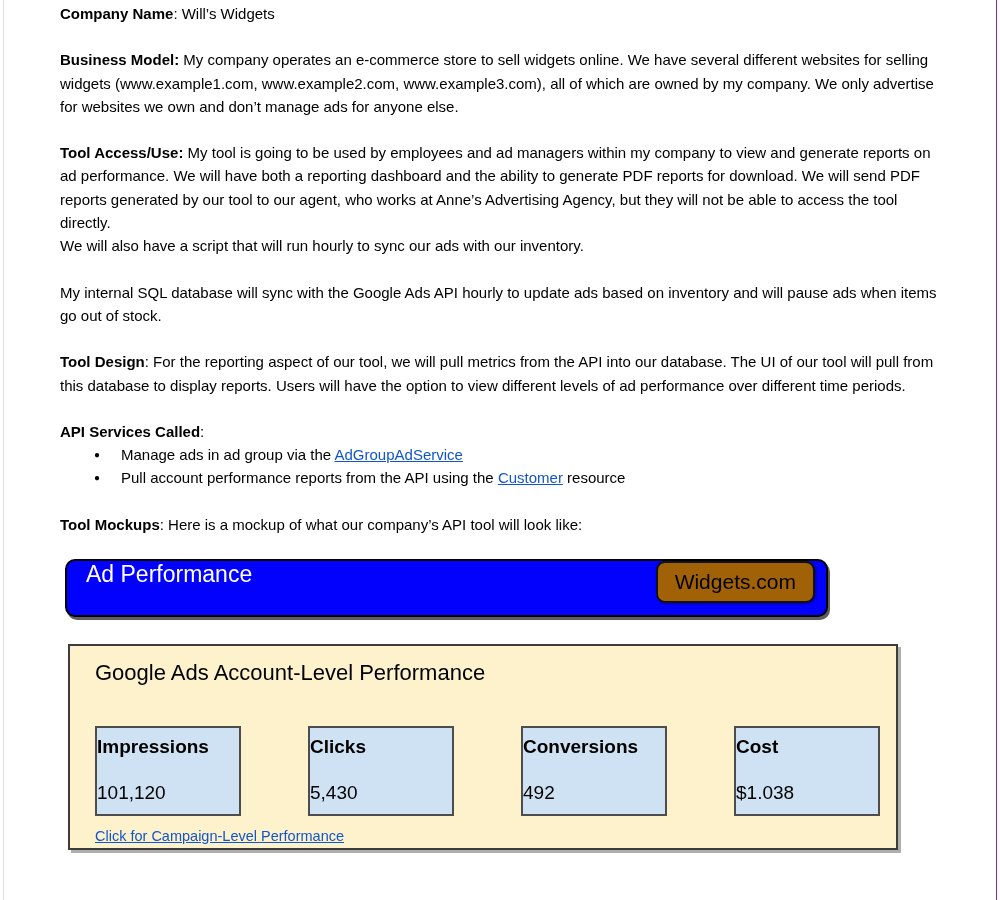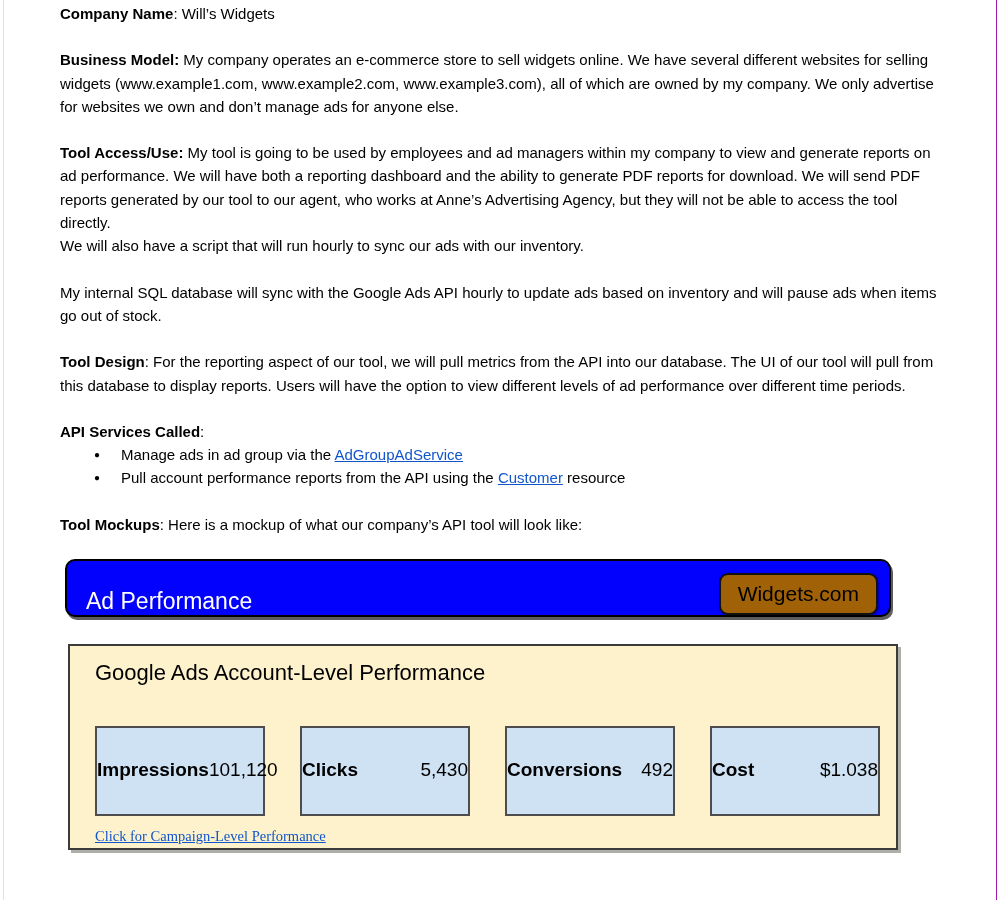--- a/index.html
+++ b/index.html
@@ -29,26 +29,26 @@
   .doc li { position: relative; padding-left: 28px; }
   .doc li::before {
     content: "\25CF";
     position: absolute; left: 1px; top: 0px;
     font-size: 10px;
   }
   a.doclink { color: #1155cc; text-decoration: underline; cursor: pointer; }
   
   .mock-header {
     margin: 22px 0 27px 5px;
-    width: 826px; height: 58px;
+    width: 763px; height: 58px;
     background: #0201fe;
     border: 2px solid #000000;
     border-radius: 10px;
     box-shadow: 2px 3px 0 rgba(40,40,40,0.75);
-    display: flex; align-items: flex-end; justify-content: space-between;
+    display: flex; align-items: flex-start; justify-content: space-between;
     padding: 0 11px 0 19px;
   }
   .mock-header-title { color: #ffffff; font-size: 23px; }
   .site-btn {
     background: #a16207;
     border: 2px solid #111111;
     border-radius: 9px;
     padding: 7px 17px;
     font-size: 21px;
     color: #000000;
@@ -86,30 +86,30 @@
     display: flex; align-items: center; justify-content: center;
     font-size: 10px;
     cursor: pointer;
   }
   .cards-row {
     margin-top: 40px;
     display: flex; justify-content: space-between;
     width: 100%;
   }
   .card {
-    width: 170px; height: 90px;
+    width: 146px; height: 90px;
     background: #cfe2f3;
     border: 2px solid #4d4d4d;
-    display: flex; 
-    align-items: center; justify-content: space-between;
+    display: flex; flex-direction: column;
+    align-items: flex-start; justify-content: space-between;
     padding: 9px 0 11px 0;
   }
   .card-label { font-weight: 700; font-size: 19px; line-height: 20px; }
   .card-value { font-size: 19px; line-height: 20px; }
-  .panel-link-row { margin-top: 12px; font-size: 14.5px; font-family: Liberation Serif, serif; }
+  .panel-link-row { margin-top: 12px; font-size: 14.5px; }
 </style>
 </head>
 <body>
 
 <div class="page">
 
   <div class="doc" id="doc-body">
       <p><span class="bold">Company Name</span><span>: Will’s Widgets</span></p>
       <p><span class="bold">Business Model:</span><span> My company operates an e-commerce store to sell widgets online. We have several different websites for selling widgets (www.example1.com, www.example2.com, www.example3.com), all of which are owned by my company. We only advertise for websites we own and don’t manage ads for anyone else.</span></p>
       <p><span class="bold">Tool Access/Use:</span><span> My tool is going to be used by employees and ad managers within my company to view and generate reports on ad performance. We will have both a reporting dashboard and the ability to generate PDF reports for download. We will send PDF reports generated by our tool to our agent, who works at Anne’s Advertising Agency, but they will not be able to access the tool directly.</span><br><span>We will also have a script that will run hourly to sync our ads with our inventory.</span></p>

